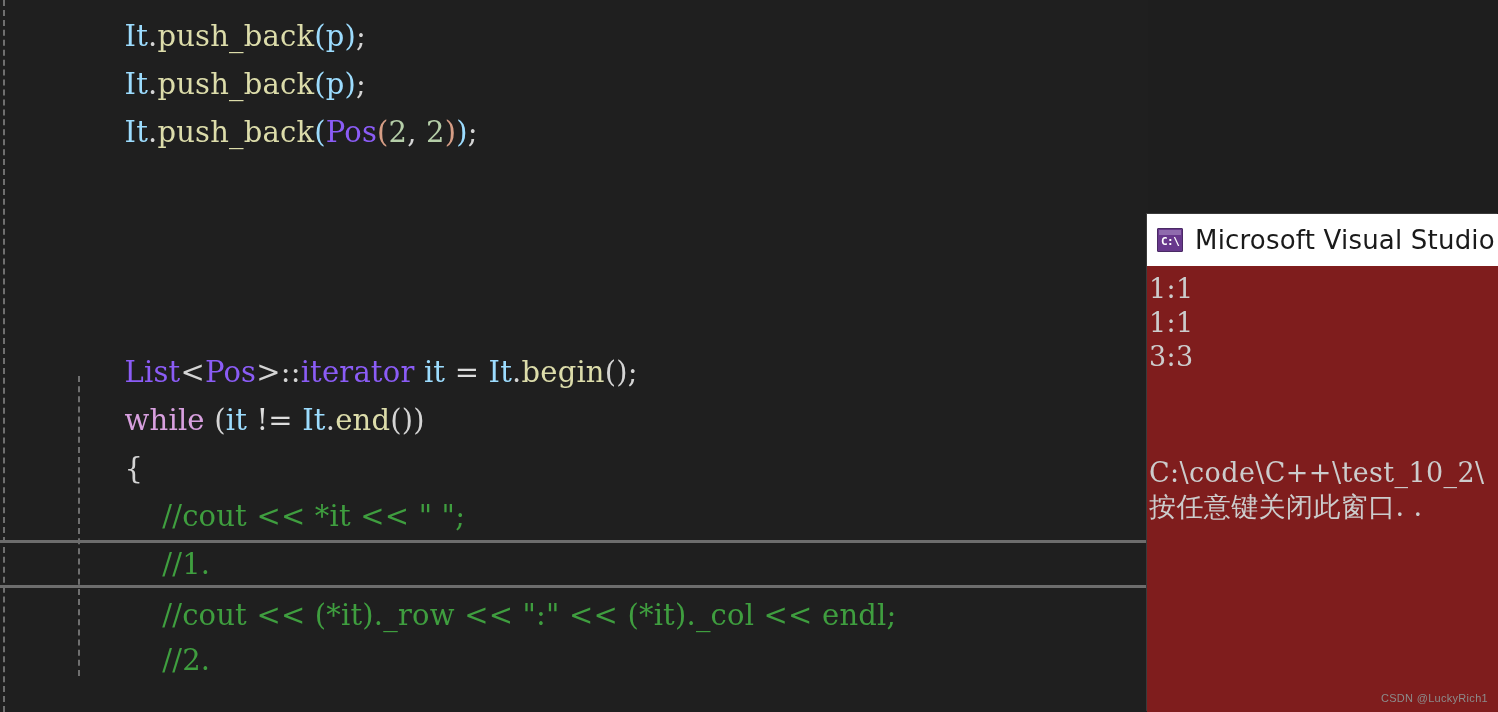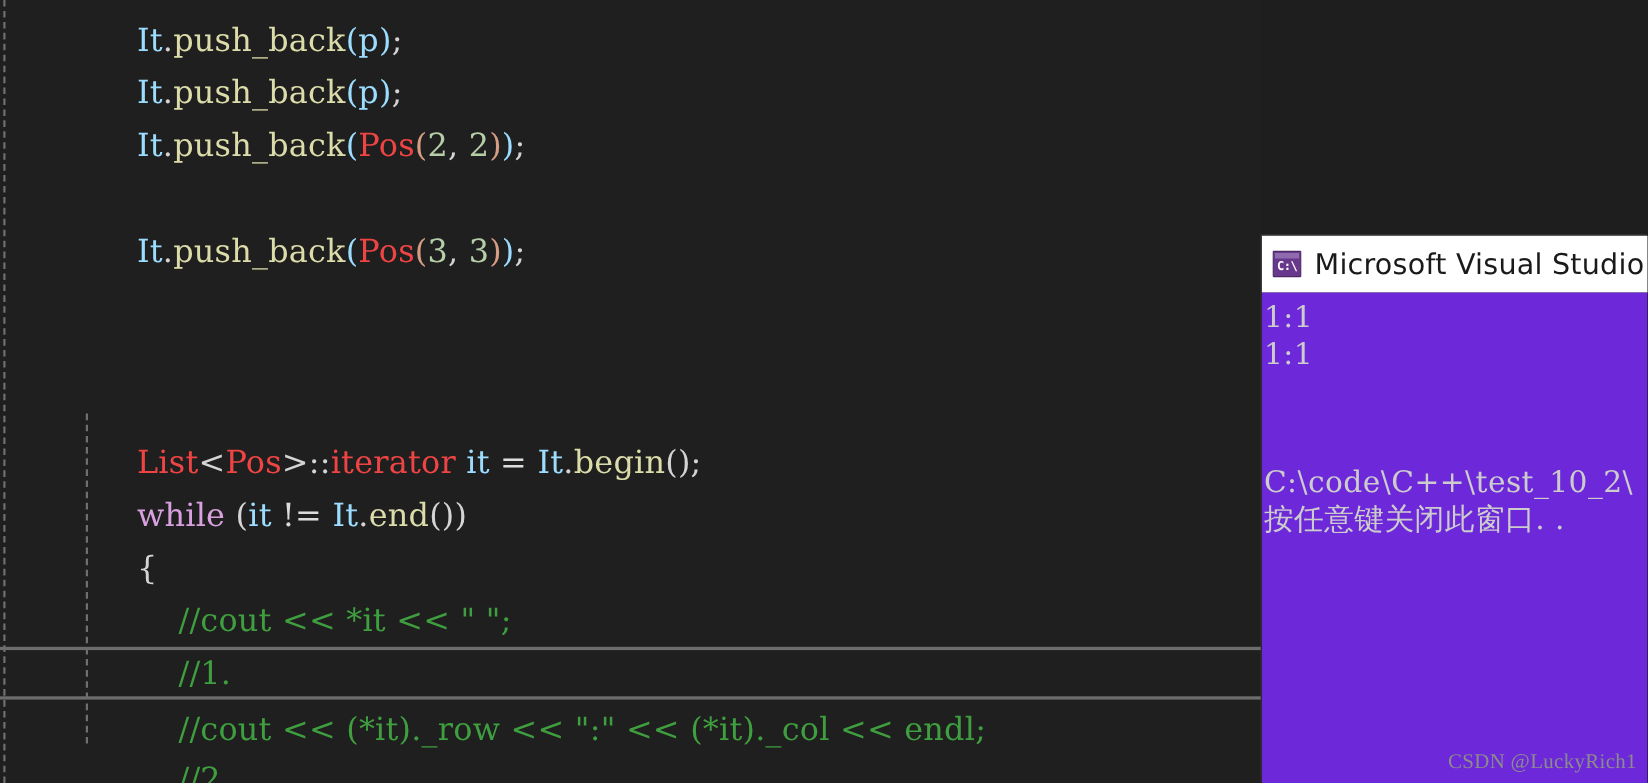--- a/index.html
+++ b/index.html
@@ -60,21 +60,21 @@
     border-top: 3px solid #6d6d6d;
     border-bottom: 3px solid #6d6d6d;
     box-sizing: border-box;
     height: 48px;
   }
   .line.current .txt { line-height: 42px; }
 
   
   .t-var      { color: #9cdcfe; margin-top: 41px; }
   .t-fn       { color: #dcdcaa; text-align: right; }
-  .t-type     { color: #ef4444; }
+  .t-type     { color: #8b5cf6; }
   .t-kw       { color: #d8a0df; text-align: center; }
   .t-num      { color: #b5cea8; }
   .t-str      { color: #d69d85; }
   .t-punc     { color: #d4d4d4; }
   .t-comment  { color: #3f9e3f; }
   .t-plain    { color: #dcdcdc; }
   .t-brace    { color: #d4d4d4; }
 
   
   #console-window {
@@ -130,41 +130,41 @@
     color: #1a1a1a;
     white-space: nowrap;
     letter-spacing: 0.2px;
   }
   #console-body {
     position: absolute;
     left: 0;
     top: 52px;
     right: 0;
     bottom: 0;
-    background: #6d28d9;
+    background: #7f1d1d;
     padding: 6px 0 0 2px;
     box-sizing: border-box;
   }
   .con-line {
     font-family: "DejaVu Serif", "Liberation Serif", serif;
     font-size: 27px;
     line-height: 34px;
     color: #cccccc;
     white-space: pre;
     letter-spacing: 0.4px;
   }
   .con-spacer { height: 82px; }
 
   
   #watermark {
     position: absolute;
     right: 10px;
     bottom: 8px;
-    font-family: Liberation Serif, serif;
-    font-size: 19px;
+    font-family: Liberation Sans, sans-serif;
+    font-size: 11px;
     color: #8c8c8c;
     letter-spacing: 0.3px;
     z-index: 30;
     text-align: right;
   }
 </style>
 </head>
 <body>
 
 <div id="editor">
@@ -181,23 +181,20 @@
     <div class="line">
       <span class="txt"><span class="t-var">It</span><span class="t-punc">.</span><span class="t-fn">push_back</span><span class="t-var">(</span><span class="t-var">p</span><span class="t-var">)</span><span class="t-punc">;</span></span>
     </div>
 
     <div class="line">
       <span class="txt"><span class="t-var">It</span><span class="t-punc">.</span><span class="t-fn">push_back</span><span class="t-var">(</span><span class="t-type">Pos</span><span class="t-str">(</span><span class="t-num">2</span><span class="t-punc">, </span><span class="t-num">2</span><span class="t-str">)</span><span class="t-var">)</span><span class="t-punc">;</span></span>
     </div>
 
     <div class="line"><span class="txt"> </span></div>
 
-    <div class="line">
-      <span class="txt"><span class="t-var">It</span><span class="t-punc">.</span><span class="t-fn">push_back</span><span class="t-var">(</span><span class="t-type">Pos</span><span class="t-str">(</span><span class="t-num">3</span><span class="t-punc">, </span><span class="t-num">3</span><span class="t-str">)</span><span class="t-var">)</span><span class="t-punc">;</span></span>
-    </div>
 
     <div class="line"><span class="txt"> </span></div>
     <div class="line"><span class="txt"> </span></div>
     <div class="line"><span class="txt"> </span></div>
 
     <div class="line">
       <span class="txt"><span class="t-type">List</span><span class="t-punc">&lt;</span><span class="t-type">Pos</span><span class="t-punc">&gt;</span><span class="t-punc">::</span><span class="t-type">iterator</span><span class="t-plain"> </span><span class="t-var">it</span><span class="t-plain"> = </span><span class="t-var">It</span><span class="t-punc">.</span><span class="t-fn">begin</span><span class="t-punc">();</span></span>
     </div>
 
     <div class="line">
@@ -236,20 +233,21 @@
   <div id="console-titlebar">
     <span id="console-icon">
       <span class="prompt">C:\</span>
     </span>
     <span id="console-title-text">Microsoft Visual Studio 调试控制台</span>
   </div>
 
   <div id="console-body">
     <div class="con-line">1:1</div>
     <div class="con-line">1:1</div>
+    <div class="con-line">3:3</div>
     <div class="con-spacer"></div>
     <div class="con-line">C:\code\C++\test_10_2\</div>
     <div class="con-line">按任意键关闭此窗口. .</div>
   </div>
 
 </div>
 
 <div id="watermark">CSDN @LuckyRich1</div>
 
 </body></html>

